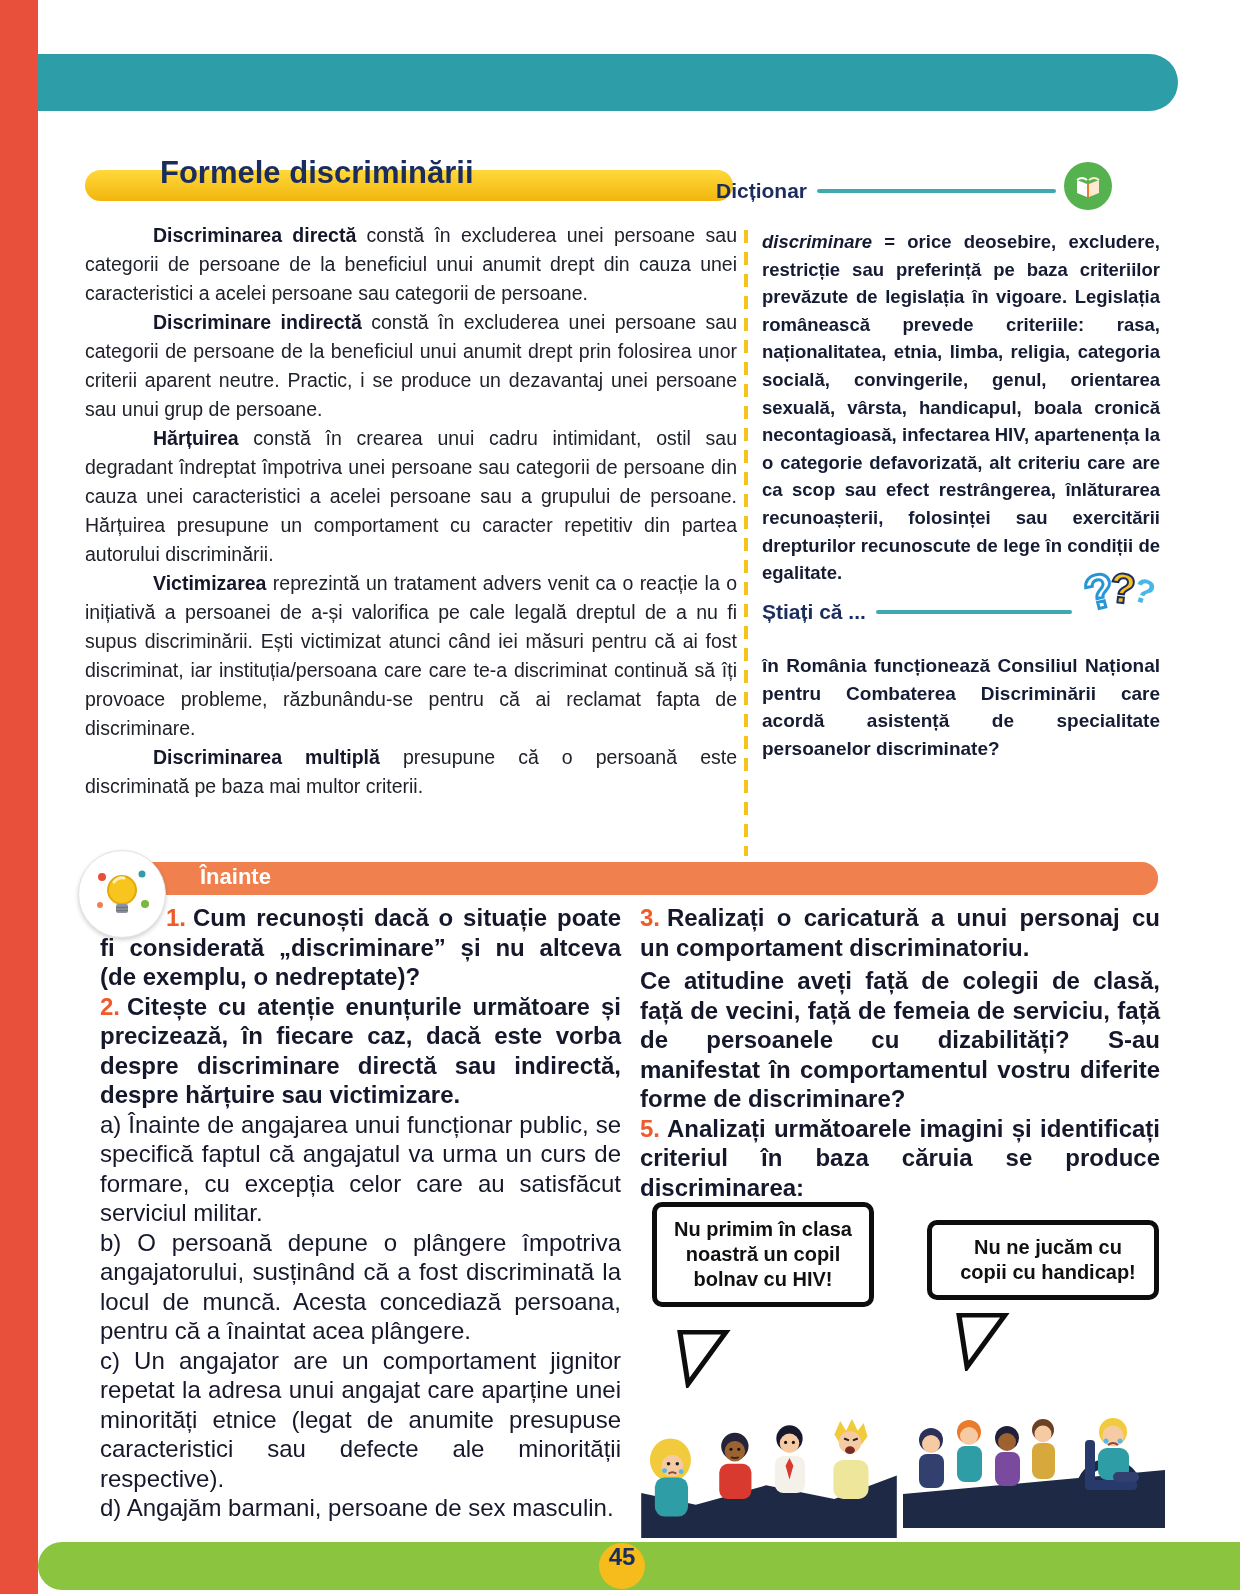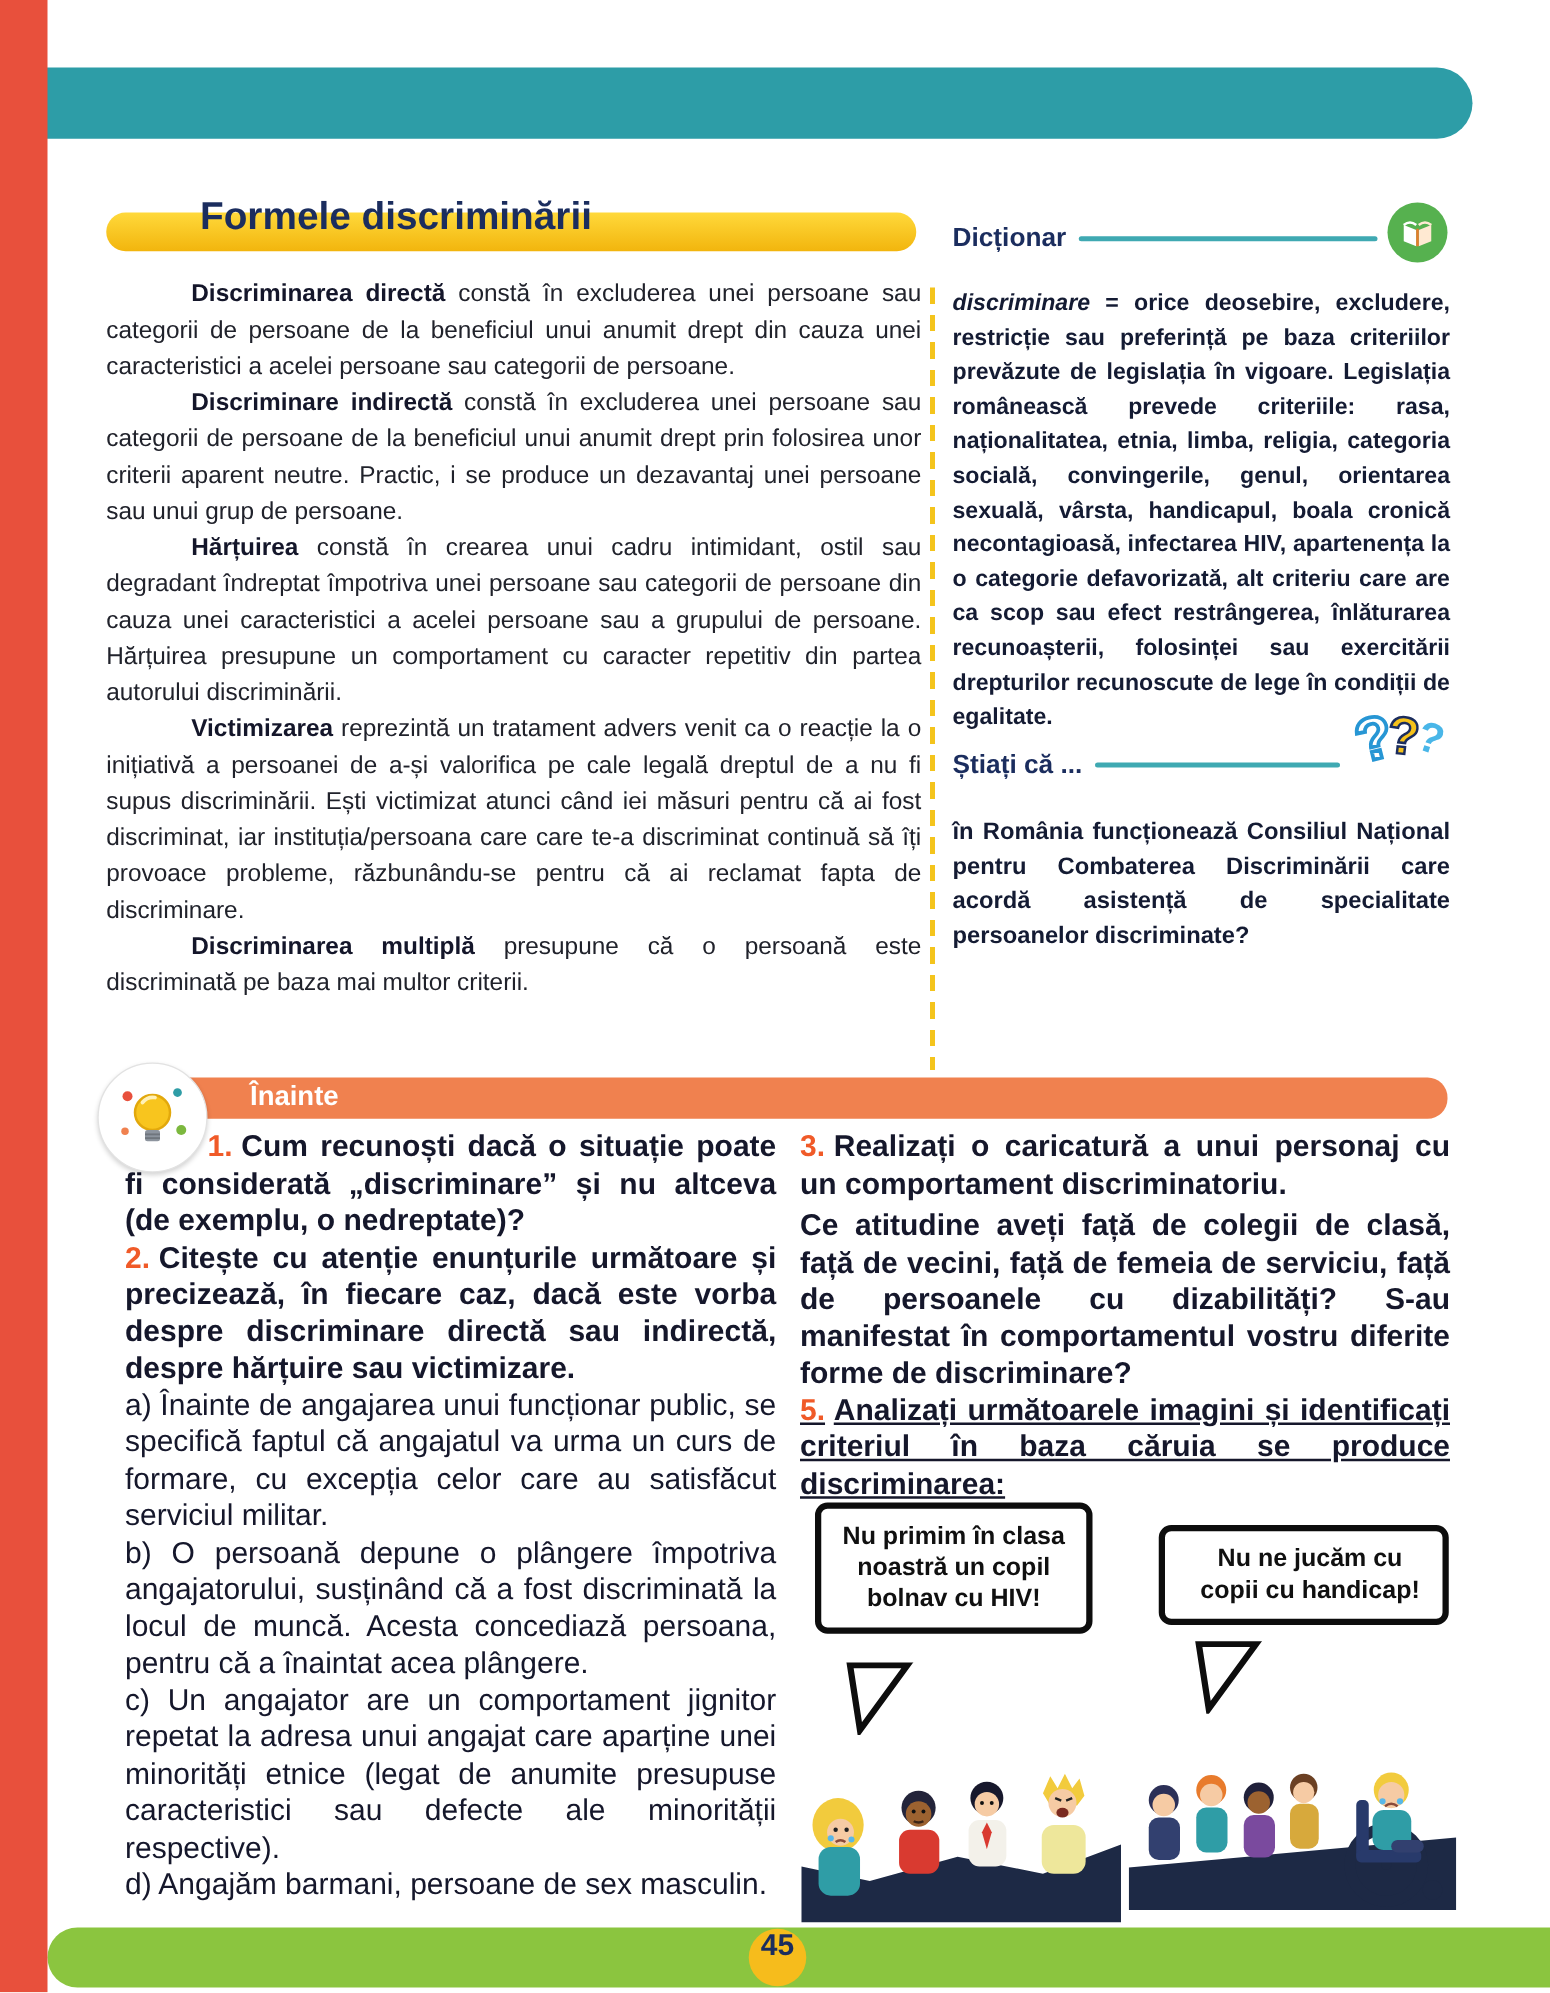--- a/index.html
+++ b/index.html
@@ -27,21 +27,21 @@
   .left-col p{margin:0;text-indent:68px;}
   .left-col b{color:#14162a;}
 
   .divider{position:absolute;left:744px;top:230px;width:4px;height:626px;
            background:repeating-linear-gradient(180deg,#f4c41c 0 13px,transparent 13px 22px);}
 
   
   .sec-head{position:absolute;display:flex;align-items:center;}
   .sec-head .head-label{font-size:21px;font-weight:bold;color:#1b2d5e;white-space:nowrap;}
   .sec-head .rule{height:4px;background:#3fa9b2;border-radius:2px;margin-left:10px;}
-  .dict-head{left:762px;top:172px;width:396px;}
+  .dict-head{left:716px;top:172px;width:396px;}
   .dict-head .rule{flex:1;}
   .book-badge{width:48px;height:48px;border-radius:50%;background:#56b14f;flex:0 0 auto;
            display:flex;align-items:center;justify-content:center;margin-left:8px;margin-top:-10px;}
   .dict-text{position:absolute;left:762px;top:228px;width:398px;font-size:18.5px;line-height:27.6px;
            font-weight:bold;color:#141b33;text-align:justify;margin:0;}
   .dict-text .term{font-style:italic;}
   .dyk-head{left:762px;top:600px;width:310px;}
   .dyk-head .rule{flex:1;}
   .qmarks{position:absolute;left:1072px;top:568px;width:96px;height:72px;display:flex;
            align-items:flex-start;justify-content:center;}
@@ -64,21 +64,21 @@
   .ex-col{position:absolute;top:903px;font-size:24px;line-height:29.5px;color:#15172b;text-align:justify;}
   .ex-left{left:100px;width:521px;}
   .ex-right{left:640px;width:520px;}
   .ex-col p{margin:0;}
   .num{color:#f05a28;font-weight:bold;margin-right:7px;}
   .ex1{font-weight:bold;text-indent:66px;}
   .ex-intro{font-weight:bold;margin-top:10px;}
   .ex-item{font-weight:normal;}
   .ex4-head{font-weight:bold;margin-top:12px;}
   .ex4-head svg{vertical-align:-7px;margin-left:6px;}
-  .mt12{margin-top:12px;text-decoration:underline;}
+  .mt12{margin-top:12px;}
 
   
   .scene{position:absolute;}
   .scene1{left:638px;top:1202px;width:262px;height:328px;}
   .scene2{left:903px;top:1210px;width:262px;height:328px;}
   .bubble{position:absolute;background:#ffffff;border:5px solid #0d0d0d;border-radius:10px;
           padding:10px 10px;text-align:center;font-weight:bold;font-size:20px;line-height:25px;
           color:#101010;}
   .tail{position:absolute;}
   .chars{position:absolute;left:0;}

